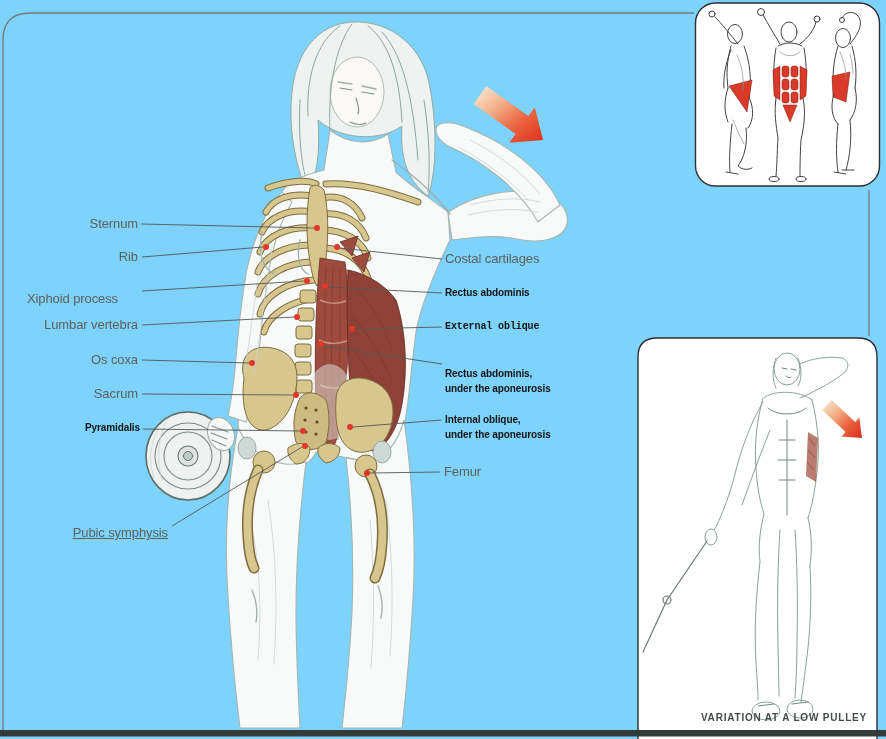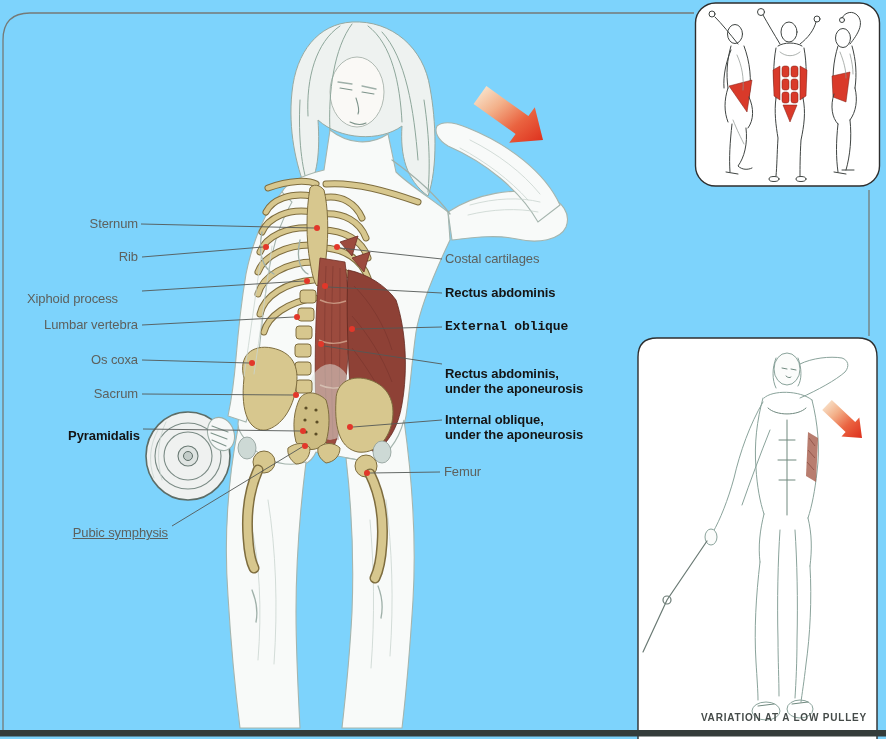--- a/index.html
+++ b/index.html
@@ -26,21 +26,21 @@
   .ink{fill:none;stroke:#3f4442;stroke-width:1;stroke-linecap:round;}
   .ink-lt{fill:none;stroke:#8a908d;stroke-width:0.7;stroke-linecap:round;}
   .red{fill:#d93a2a;stroke:#7d1d12;stroke-width:0.5;}
   .teal{fill:none;stroke:#8aa39b;stroke-width:1;stroke-linecap:round;}
   .teal-dk{fill:none;stroke:#70897f;stroke-width:1;stroke-linecap:round;}
   .gray{fill:none;stroke:#6a7a74;stroke-width:1.2;stroke-linecap:round;}
   
   .label{position:absolute;font-size:13px;line-height:15px;color:#5d615e;
          white-space:pre-line;letter-spacing:-0.1px;}
   .label.left-col{text-align:right;}
-  .label.bold{font-weight:bold;color:#141414;font-size:13px;}
+  .label.bold{font-weight:bold;color:#141414;font-size:10px;}
   .caption{position:absolute;left:652px;top:712px;width:215px;text-align:right;
            font-size:10px;font-weight:bold;letter-spacing:0.8px;color:#454b49;}
 </style>
 </head>
 <body>
 
 <div class="page">
 
 <svg width="886" height="739" viewBox="0 0 886 739">
   <defs>
@@ -376,21 +376,21 @@
   <rect x="0" y="730" width="886" height="6.5" fill="#343c3a"></rect>
 </svg>
 
 <div>
   <div class="label left-col" style="right:748px;top:216px;">Sternum</div>
   <div class="label left-col" style="right:748px;top:249px;">Rib</div>
   <div class="label left-col" style="right:768px;top:283px;margin-top:8px;">Xiphoid process</div>
   <div class="label left-col" style="right:748px;top:317px;text-align:right;">Lumbar vertebra</div>
   <div class="label left-col" style="right:748px;top:352px;">Os coxa</div>
   <div class="label left-col" style="right:748px;top:386px;text-align:center;">Sacrum</div>
-  <div class="label left-col bold" style="right:746px;top:420px;margin-top:8px;">Pyramidalis</div>
+  <div class="label left-col bold" style="right:746px;top:420px;">Pyramidalis</div>
   <div class="label left-col" style="right:718px;top:525px;text-decoration:underline;">Pubic symphysis</div>
 
   <div class="label" style="left:445px;top:251px;">Costal cartilages</div>
   <div class="label bold" style="left:445px;top:285px;">Rectus abdominis</div>
   <div class="label bold" style="left:445px;top:319px;font-family:Liberation Mono, monospace;">External oblique</div>
   <div class="label bold" style="left:445px;top:366px;">Rectus abdominis,
 under the aponeurosis</div>
   <div class="label bold" style="left:445px;top:412px;">Internal oblique,
 under the aponeurosis</div>
   <div class="label" style="left:444px;top:464px;">Femur</div>

